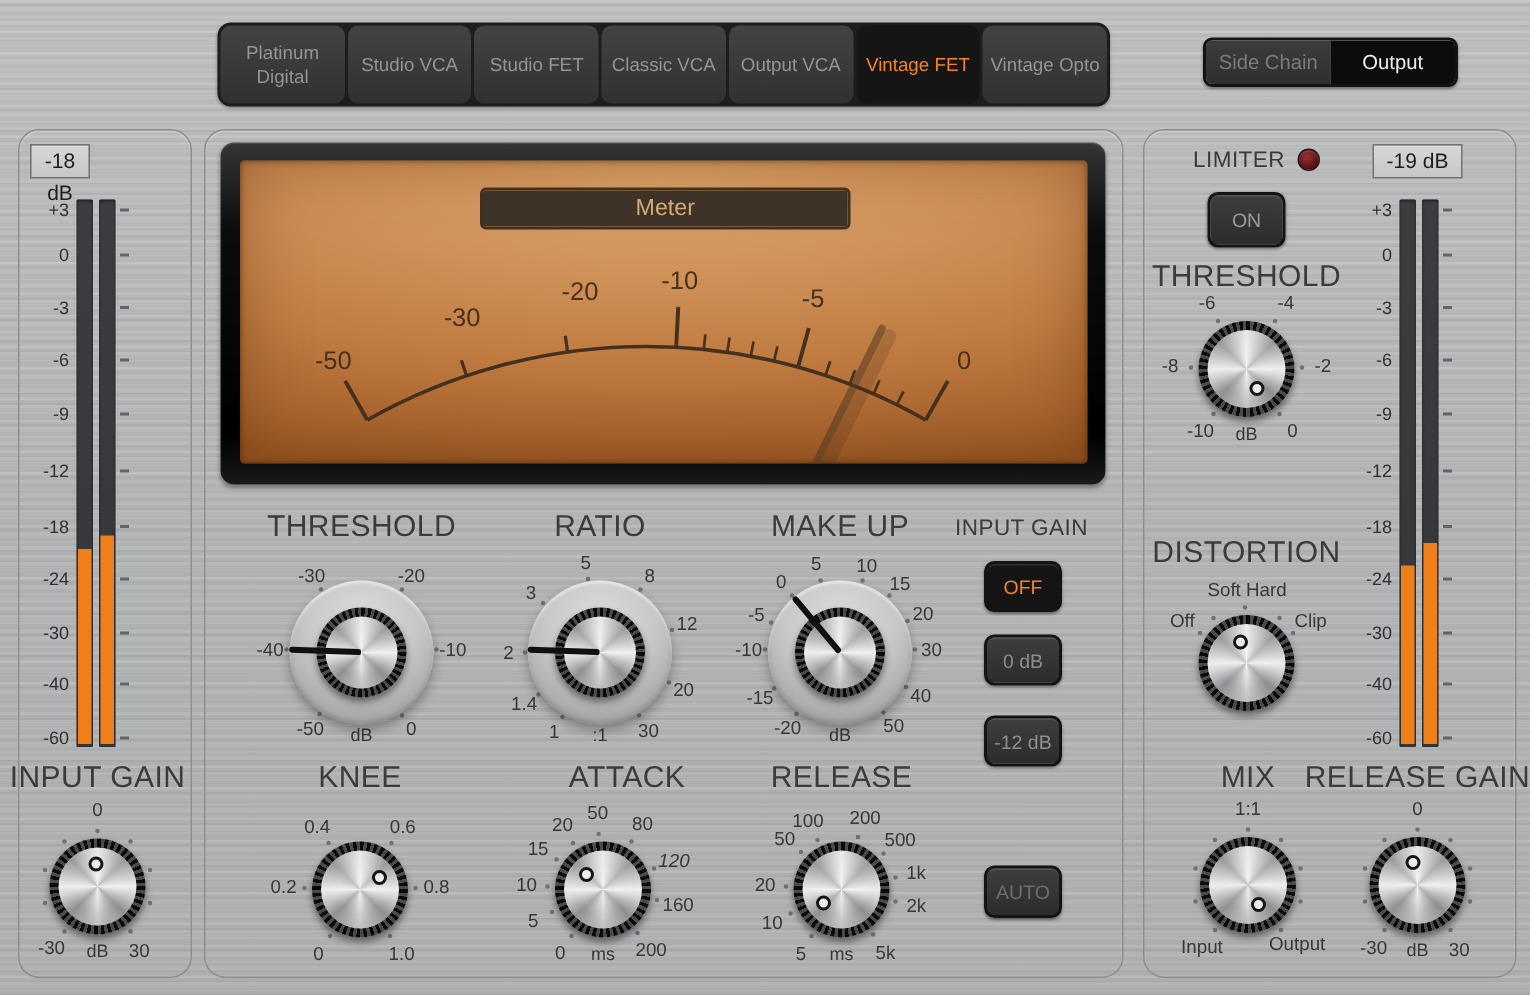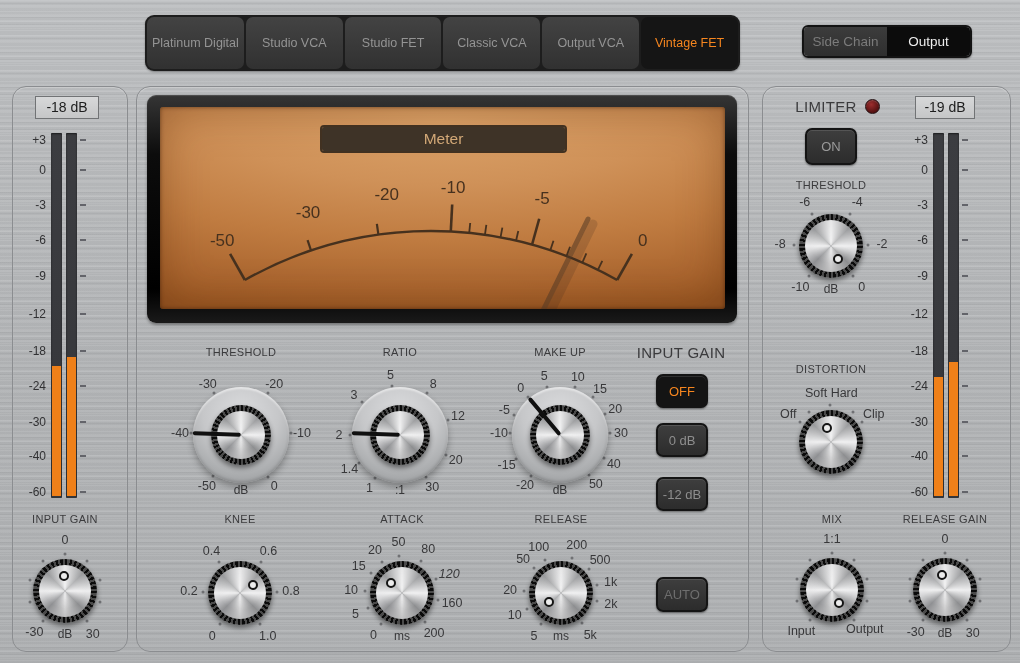--- a/index.html
+++ b/index.html
@@ -26,21 +26,21 @@
   
   #view-switch{position:absolute;left:802px;top:25px;width:170px;height:33px;display:flex;
     border-radius:6px;overflow:hidden;border:2px solid #131313;box-sizing:border-box;box-shadow:0 1px 2px rgba(0,0,0,.4);}
   .vs-btn{flex:1;display:flex;align-items:center;justify-content:center;font-size:13.5px;
     color:#7b7b7b;background:linear-gradient(#3c3c3c,#2f2f2f);}
   .vs-btn.selected{background:#0c0c0c;color:#ededed;}
 
   
   .readout{position:absolute;background:linear-gradient(#d7d8d9,#c5c6c7);border:1px solid #717375;
     color:#1d1d1d;font-size:14px;text-align:center;line-height:21px;height:23px;box-sizing:border-box;}
-  #readout-input{left:35px;top:96px;width:64px;text-align:center;}
+  #readout-input{left:20px;top:96px;width:40px;text-align:center;}
   #readout-output{left:915px;top:96px;width:60px;}
 
   
   .meter{position:absolute;width:80px;height:380px;top:127px;}
   #meter-input{left:18px;}
   #meter-output{left:900px;}
   .ms-label{position:absolute;left:0;width:28px;text-align:right;font-size:12px;color:#313133;}
   .mbar{position:absolute;width:11px;height:365px;top:6px;background:linear-gradient(#3c3d41,#35363a);
     border-radius:1px;box-shadow:inset 0 1px 2px rgba(0,0,0,.55);}
   .mfill{position:absolute;left:1px;right:1px;bottom:2px;background:var(--meter-fill);}
@@ -55,21 +55,21 @@
     box-shadow:inset 0 0 45px rgba(80,35,5,.35), inset 0 0 4px rgba(40,18,2,.6);overflow:hidden;}
   #vu-screen svg{position:absolute;left:0;top:0;}
   #vu-switch{position:absolute;left:320px;top:125px;width:247px;height:28px;display:flex;
     border:2px solid #413121;border-radius:4px;box-sizing:border-box;overflow:hidden;}
   .vtab{flex:1;display:flex;align-items:center;justify-content:center;font-size:15.5px;color:#45321e;}
   .vtab.selected{background:#3e3327;color:#d2a877;}
   .vtab + .vtab{border-left:2px solid #413121;}
 
   
   .knob{position:absolute;width:0;height:0;}
-  .klabel{position:absolute;transform:translate(-50%,-50%);font-size:11px;color:#3b3b3d;
+  .klabel{position:absolute;transform:translate(-50%,-50%);font-size:20px;color:#3b3b3d;
     letter-spacing:.3px;white-space:nowrap;}
   .kt{position:absolute;font-size:12.5px;color:#38383a;transform:translate(-50%,-50%);white-space:nowrap;}
   .ku{position:absolute;font-size:12px;color:#38383a;transform:translate(-50%,-50%);}
   .kd{position:absolute;width:3px;height:3px;border-radius:50%;background:#707174;transform:translate(-50%,-50%);}
   .dome{position:absolute;left:0;top:0;width:96px;height:96px;transform:translate(-50%,-50%);border-radius:50%;
     background:radial-gradient(circle at 50% 28%, #dbdcde, #c6c7c9 45%, #abadaf 72%, #8f9193);
     box-shadow:0 4px 7px rgba(0,0,0,.3), inset 0 -2px 3px rgba(0,0,0,.15), inset 0 2px 2px rgba(255,255,255,.5);}
   .kbody{position:absolute;left:0;top:0;transform:translate(-50%,-50%);border-radius:50%;
     background:repeating-conic-gradient(#0a0a0a 0deg 4.5deg, #4a4a4a 4.5deg 9deg);
     box-shadow:0 3px 5px rgba(0,0,0,.45);}
@@ -105,20 +105,21 @@
 <body>
 
 <div id="app">
   <div id="model-tabs">
       <div class="tab">Platinum Digital</div>
       <div class="tab">Studio VCA</div>
       <div class="tab">Studio FET</div>
       <div class="tab">Classic VCA</div>
       <div class="tab">Output VCA</div>
       <div class="tab selected">Vintage FET</div>
+      <div class="tab">Vintage Opto</div>
     </div>
 
   <div id="view-switch">
     <div class="vs-btn">Side Chain</div>
     <div class="vs-btn selected">Output</div>
   </div>
 
   <div class="panel" id="panel-left"></div>
   <div class="panel" id="panel-center"></div>
   <div class="panel" id="panel-right"></div>
@@ -322,21 +323,21 @@
       <span class="kt" style="left: -28.5188px; top: -42.2809px;">0.4</span>
       <span class="kt" style="left: 28.5188px; top: -42.2809px;">0.6</span>
       <span class="kt" style="left: 50.9689px; top: -1.77987px;">0.8</span>
       <span class="kt" style="left: 27.7766px; top: 42.7722px;">1.0</span>
       <span class="kbody small">
         <span class="face"></span>
       </span>
       <span class="ind-dot" style="left: 12.5801px; top: -8.16959px;"></span>
     </div>
     <div class="knob" style="left: 402px; top: 593px;">
-      <div class="klabel" style="left: 0px; top: -74px; text-align: right;">ATTACK</div>
+      <div class="klabel" style="left: 16px; top: -74px; text-align: right;">ATTACK</div>
       <span class="kd" style="left: -20.6901px; top: 30.6744px;"></span>
       <span class="kd" style="left: -33.8012px; top: 15.0493px;"></span>
       <span class="kd" style="left: -36.9493px; top: -1.93643px;"></span>
       <span class="kd" style="left: -31.3778px; top: -19.607px;"></span>
       <span class="kd" style="left: -19.607px; top: -31.3778px;"></span>
       <span class="kd" style="left: -2.58099px; top: -36.9099px;"></span>
       <span class="kd" style="left: 19.0564px; top: -31.7152px;"></span>
       <span class="kd" style="left: 34.3058px; top: -13.8604px;"></span>
       <span class="kd" style="left: 36.3202px; top: 7.05993px;"></span>
       <span class="kd" style="left: 23.2849px; top: 28.7544px;"></span>

